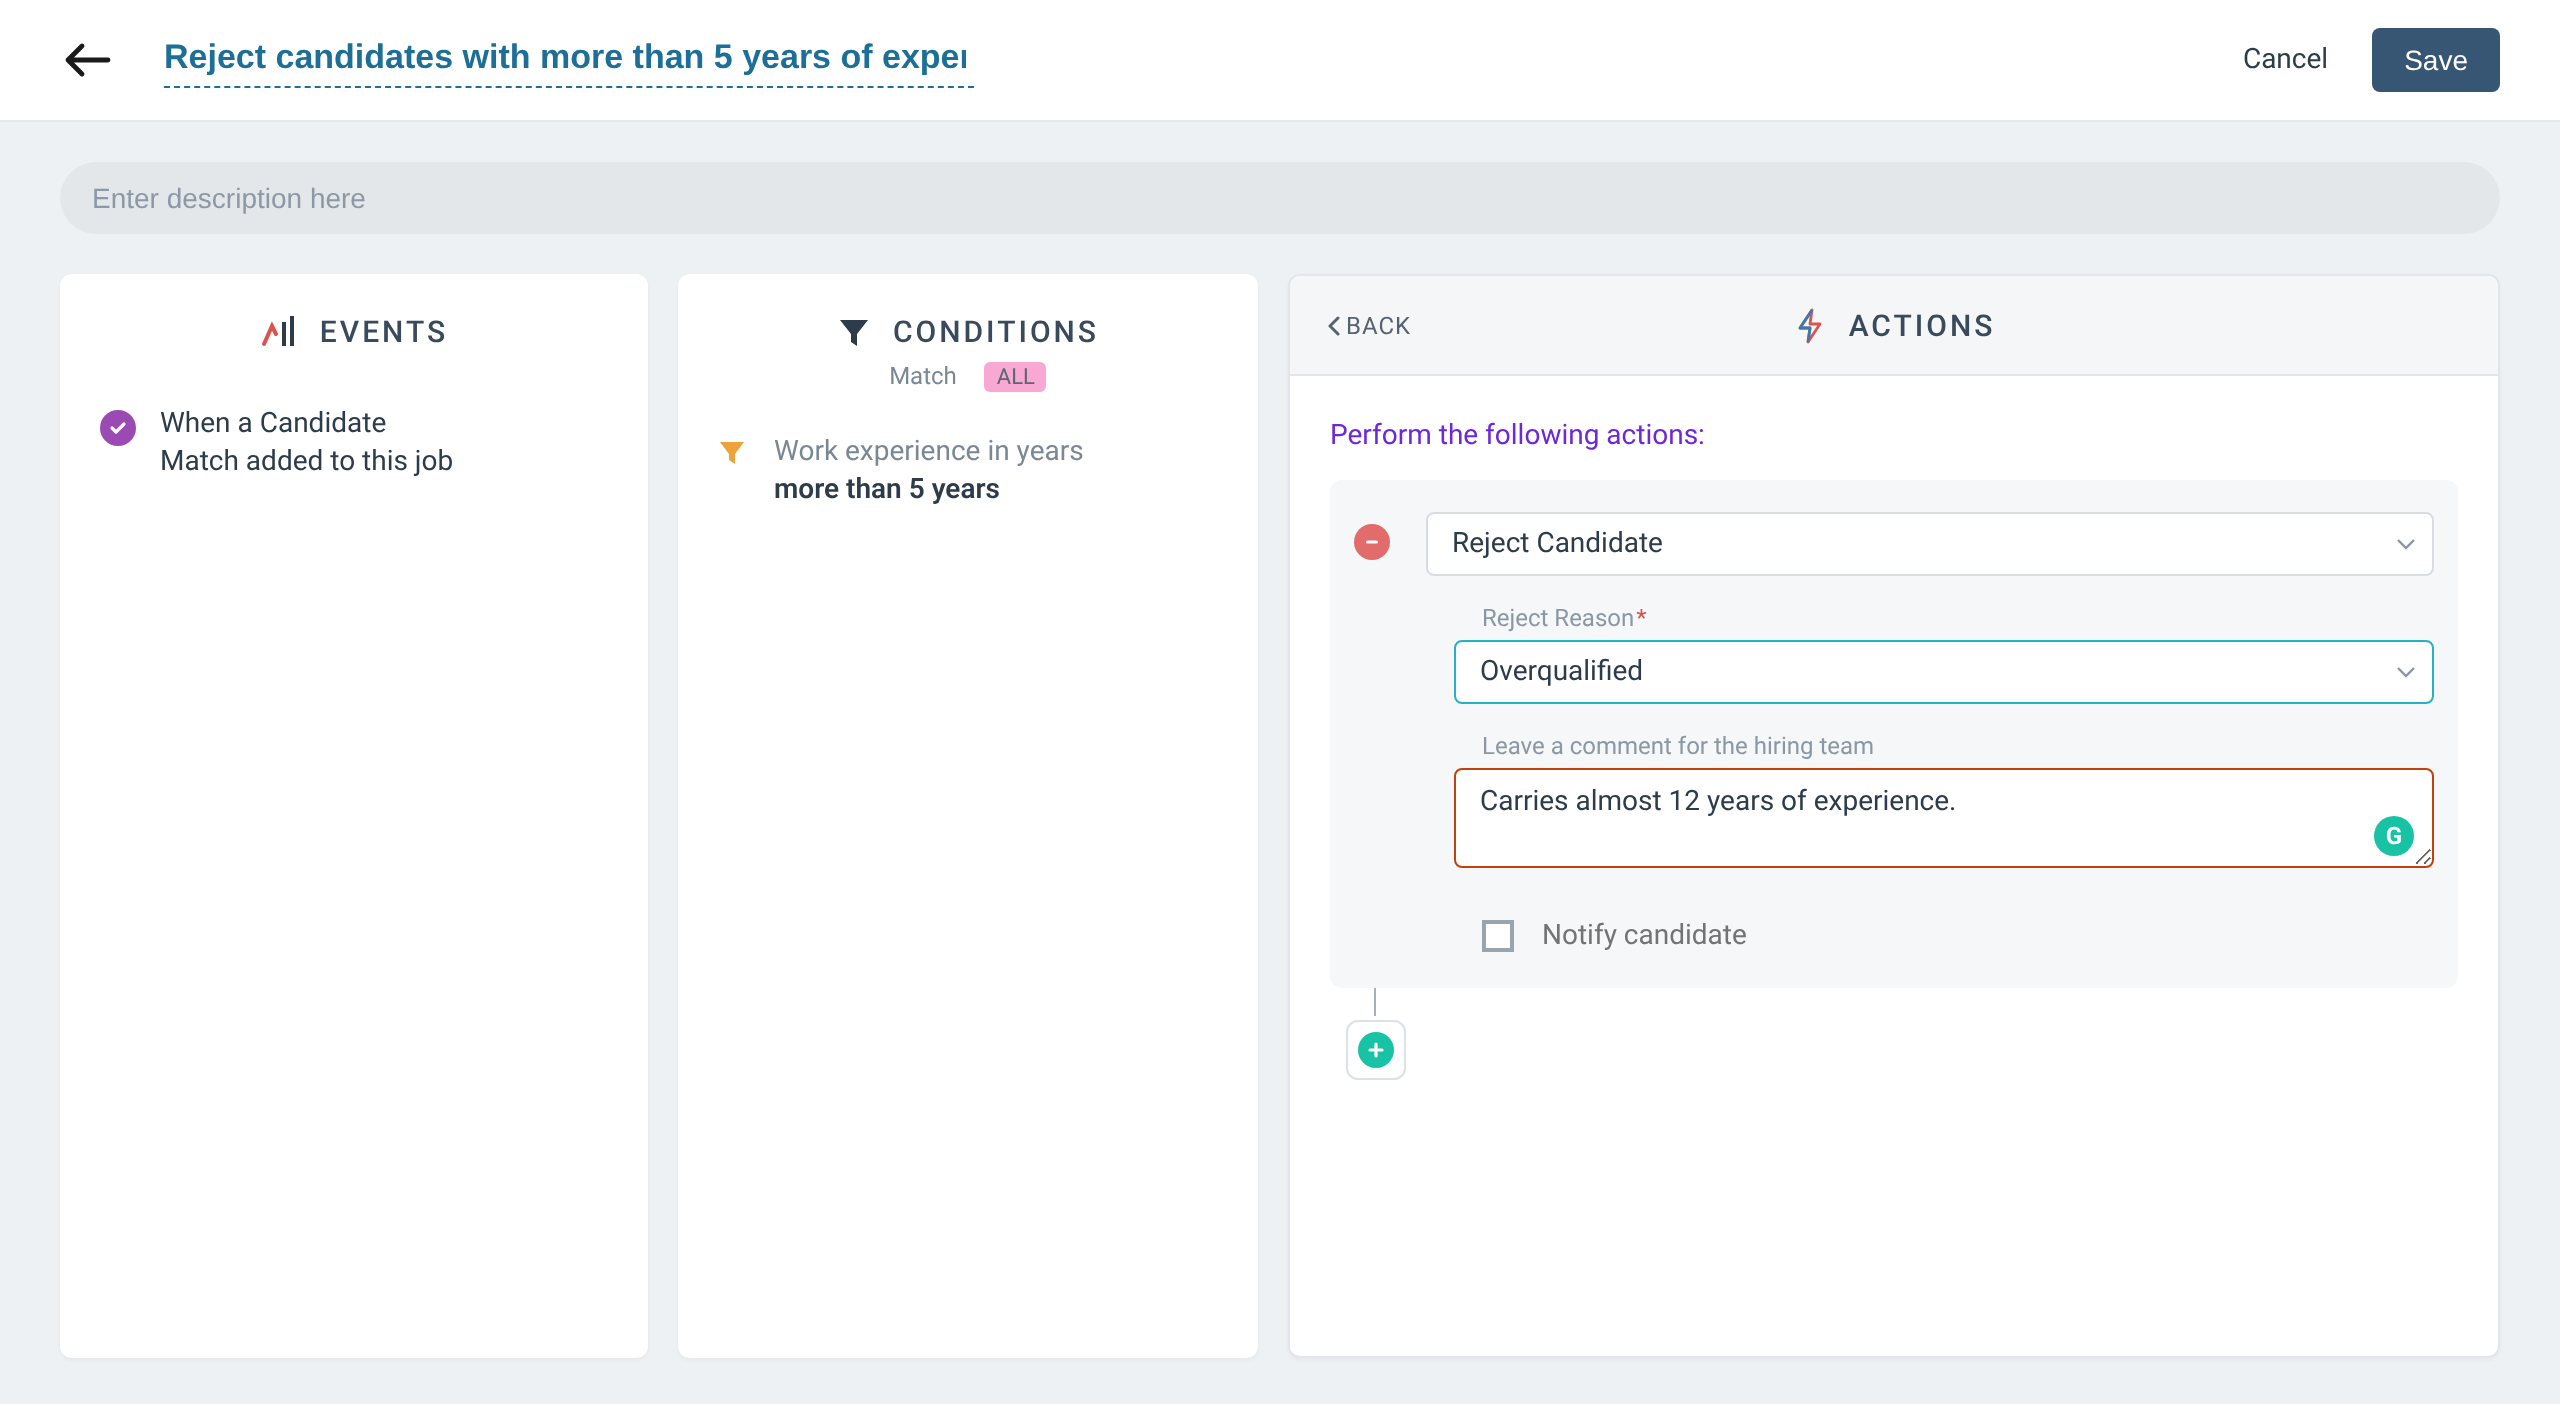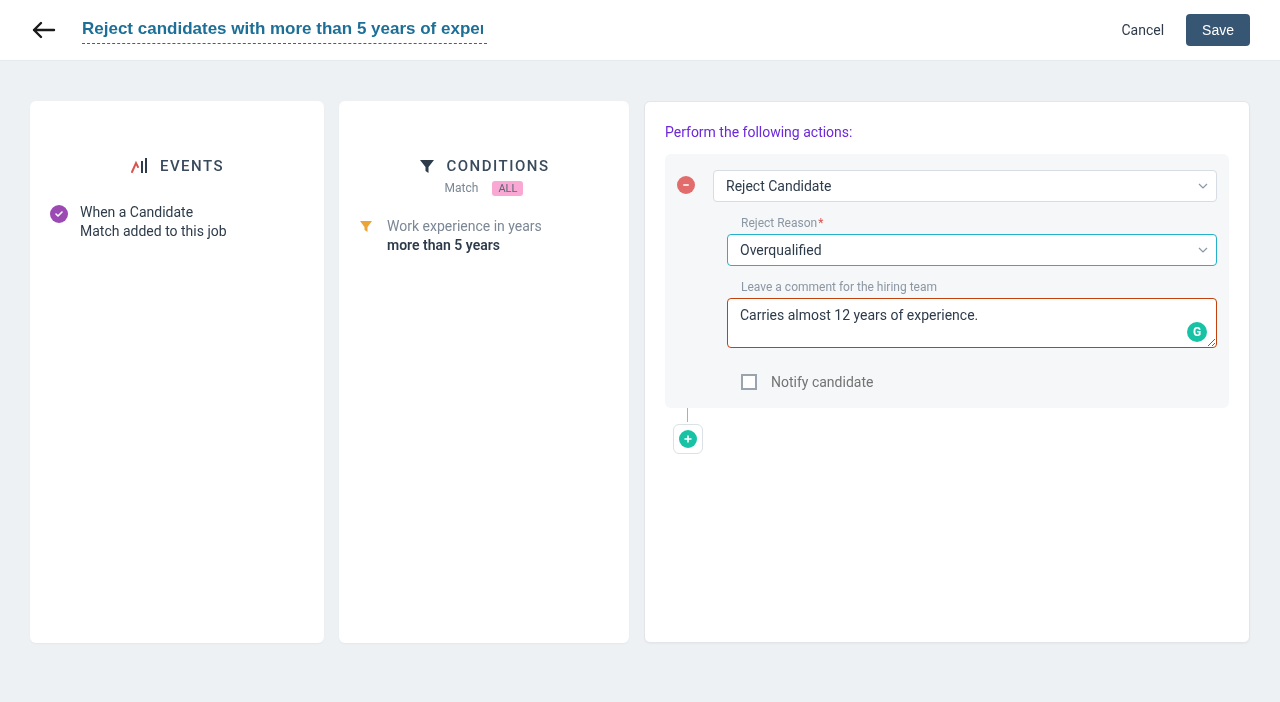--- a/index.html
+++ b/index.html
@@ -91,21 +91,21 @@
   .panel.conditions { flex: 0 0 290px; }
   .panel.actions { flex: 1; border: 1px solid #e2e6ea; }
 
   .panel-header {
     display: flex;
     flex-direction: column;
     align-items: center;
     padding: 20px 0 10px;
   }
   .panel-header .row1 {
-    display: flex; gap: 10px; margin-top: 36px;
+    display: flex; gap: 10px;
   }
   .panel-title {
     font-size: 15px;
     letter-spacing: 1.5px;
     color: #394a5c;
     font-weight: 500;
   }
   .match-row {
     margin-top: 6px;
     font-size: 12px;
@@ -310,20 +310,21 @@
   <div class="title-input-wrap">
     <input class="title-input" value="Reject candidates with more than 5 years of experience" style="">
   </div>
   <div class="header-spacer"></div>
   <span class="cancel-link">Cancel</span>
   <button class="save-btn">Save</button>
 </div>
 
 <div class="main">
 
+  <input class="desc-input" placeholder="Enter description here" style="">
 
   <div class="columns">
 
     <div class="panel events">
       <div class="panel-header">
         <div class="row1">
           <svg width="20" height="18" viewBox="0 0 20 18">
             <path d="M2 15 L6 6 L8 10" stroke="#d9534f" stroke-width="2" fill="none" stroke-linecap="round"></path>
             <rect x="11" y="4" width="2" height="12" fill="#2d3b4a"></rect>
             <rect x="15" y="1" width="2" height="15" fill="#2d3b4a"></rect>
@@ -366,20 +367,35 @@
           </svg>
           <div class="cond-text">
             <span class="label">Work experience in years</span><br>
             <span class="value">more than 5 years</span>
           </div>
         </div>
       </div>
     </div>
 
     <div class="panel actions">
+      <div class="actions-header">
+        <div class="back-link">
+          <svg width="8" height="10" viewBox="0 0 8 10">
+            <path d="M6 1 L2 5 L6 9" stroke="#56626f" stroke-width="1.5" fill="none" stroke-linecap="round" stroke-linejoin="round"></path>
+          </svg>
+          <span>BACK</span>
+        </div>
+        <div class="actions-title-wrap">
+          <svg width="18" height="18" viewBox="0 0 18 18">
+            <path d="M10 1 L4 10 H9 L8 17 L14 8 H9 Z" fill="none" stroke="#d9534f" stroke-width="1.4" stroke-linejoin="round"></path>
+            <path d="M10 1 L4 10 H9 L8 17" fill="none" stroke="#3a7ab3" stroke-width="1.4" stroke-linejoin="round"></path>
+          </svg>
+          <span class="panel-title">ACTIONS</span>
+        </div>
+      </div>
 
       <div class="actions-body">
         <div class="actions-intro">Perform the following actions:</div>
 
         <div class="action-card">
           <div class="remove-btn">
             <svg width="10" height="10" viewBox="0 0 10 10">
               <rect x="2" y="4.2" width="6" height="1.6" fill="#ffffff" rx="0.8"></rect>
             </svg>
           </div>

